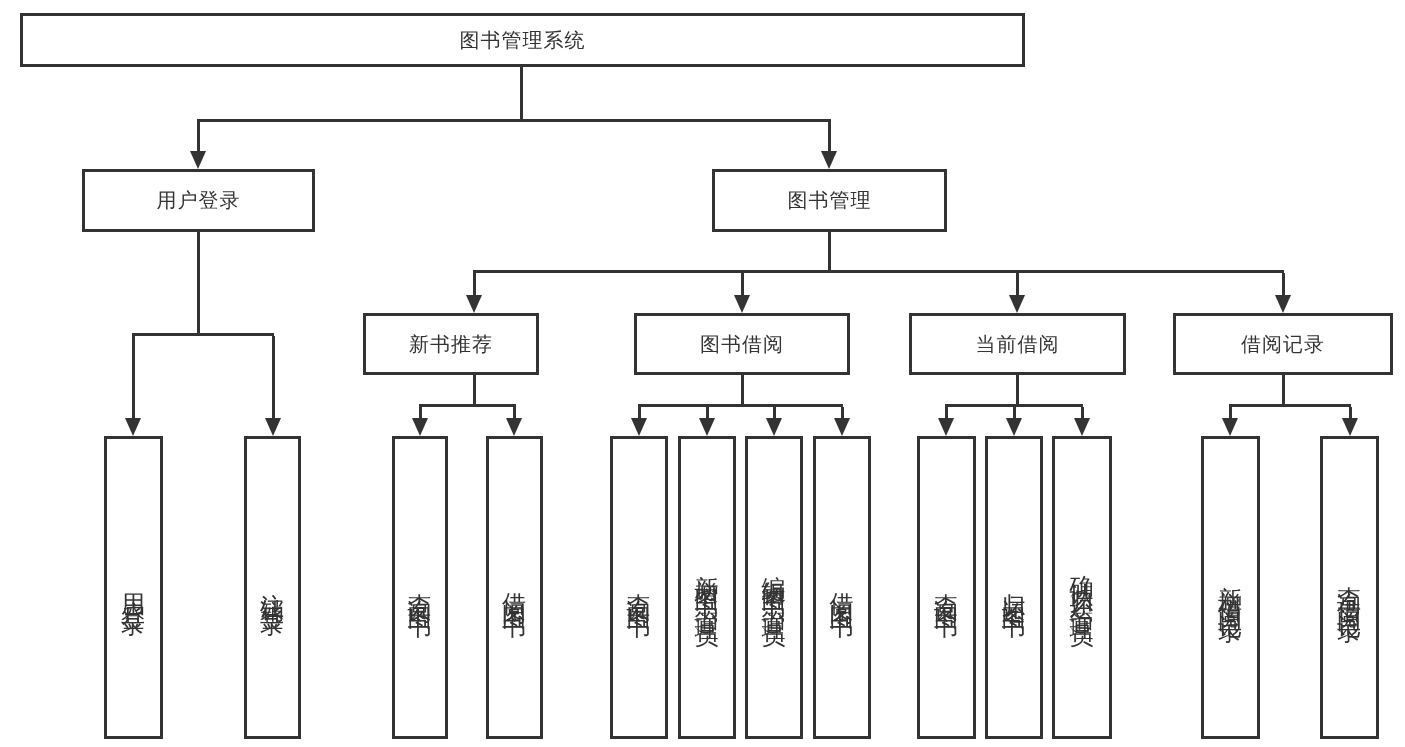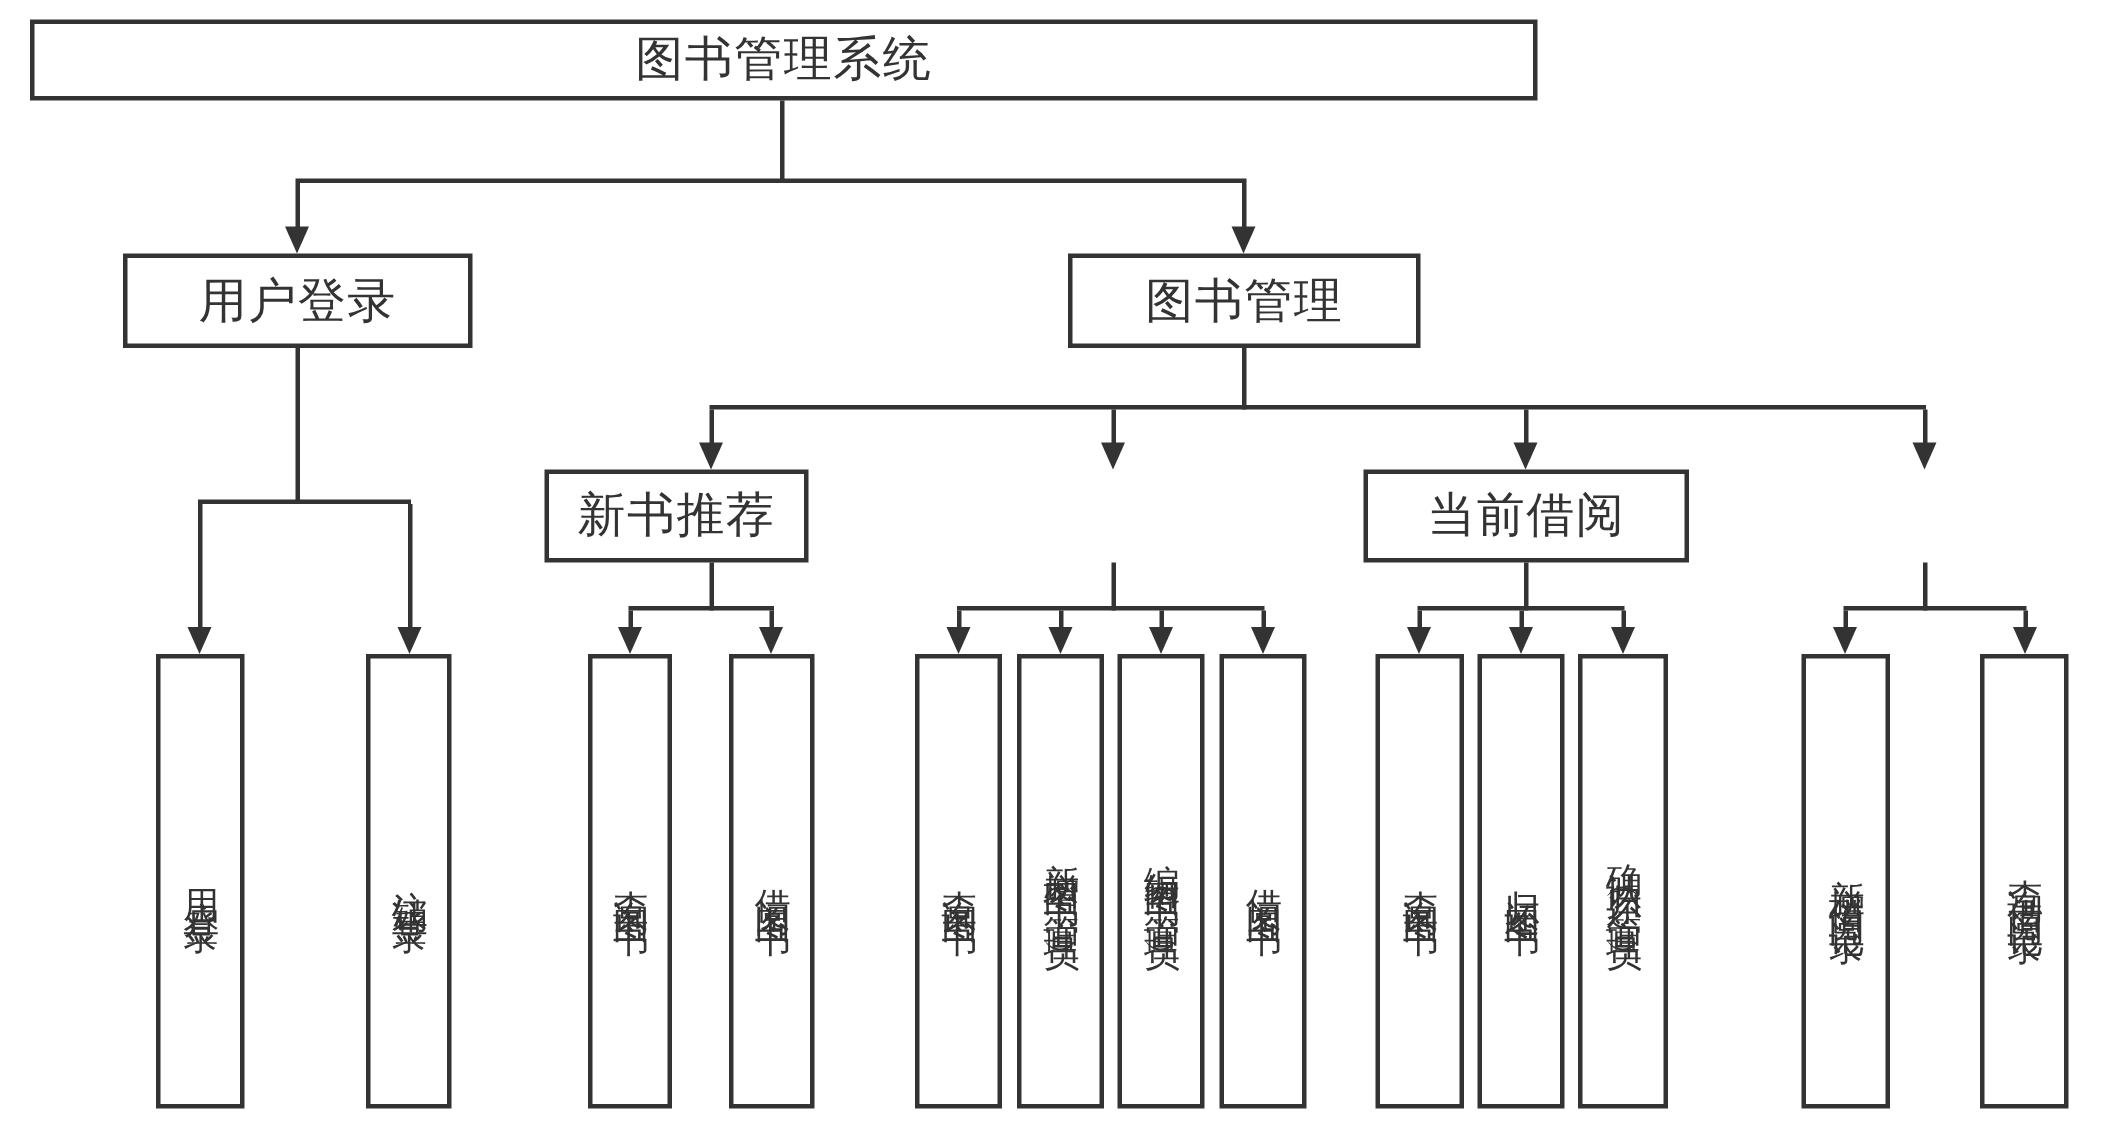--- a/index.html
+++ b/index.html
@@ -7,21 +7,21 @@
   .canvas{
     position:relative;width:1405px;height:747px;background:#fff;
     font-family:"Liberation Sans","DejaVu Sans",sans-serif;overflow:hidden;
     --line:#333333;--text:#333333;--wm:#9e9e9e;
   }
   .node{
     position:absolute;border:3px solid var(--line);background:#fff;
     display:flex;align-items:center;justify-content:center;
     color:var(--text);box-sizing:border-box;
   }
-  .hnode span{font-size:32px;letter-spacing:1px;white-space:nowrap}
+  .hnode span{font-size:20px;letter-spacing:1px;white-space:nowrap}
   .vnode span{writing-mode:vertical-rl;font-size:24px;letter-spacing:7px;line-height:1.05}
   .vline{position:absolute;width:3px;background:var(--line)}
   .hline{position:absolute;height:3px;background:var(--line)}
   .arrow{
     position:absolute;width:0;height:0;
     border-left:8px solid transparent;border-right:8px solid transparent;
     border-top:18px solid var(--line);
   }
   .watermark{
     position:absolute;left:1186px;top:716px;z-index:6;
@@ -65,22 +65,28 @@
   <div class="vline" style="left:741px;top:273px;height:23px"></div>
   <div class="arrow" style="left:734px;top:295px"></div>
   <div class="vline" style="left:1016px;top:273px;height:23px"></div>
   <div class="arrow" style="left:1009px;top:295px"></div>
   <div class="vline" style="left:1282px;top:273px;height:23px"></div>
   <div class="arrow" style="left:1275px;top:295px"></div>
 
   <div class="node hnode" style="left:363px;top:313px;width:176px;height:62px">
     <span>新书推荐</span>
   </div>
+  <div class="node hnode" style="left:634px;top:313px;width:216px;height:62px">
+    <span>图书借阅</span>
+  </div>
   <div class="node hnode" style="left:909px;top:313px;width:217px;height:62px">
     <span>当前借阅</span>
+  </div>
+  <div class="node hnode" style="left:1173px;top:313px;width:220px;height:62px">
+    <span>借阅记录</span>
   </div>
 
   <div class="vline" style="left:473px;top:375px;height:32px"></div>
   <div class="hline" style="left:419px;top:404px;width:97px"></div>
   <div class="vline" style="left:419px;top:407px;height:12px"></div>
   <div class="arrow" style="left:412px;top:418px"></div>
   <div class="vline" style="left:513px;top:407px;height:12px"></div>
   <div class="arrow" style="left:506px;top:418px"></div>
 
   <div class="vline" style="left:741px;top:375px;height:32px"></div>

